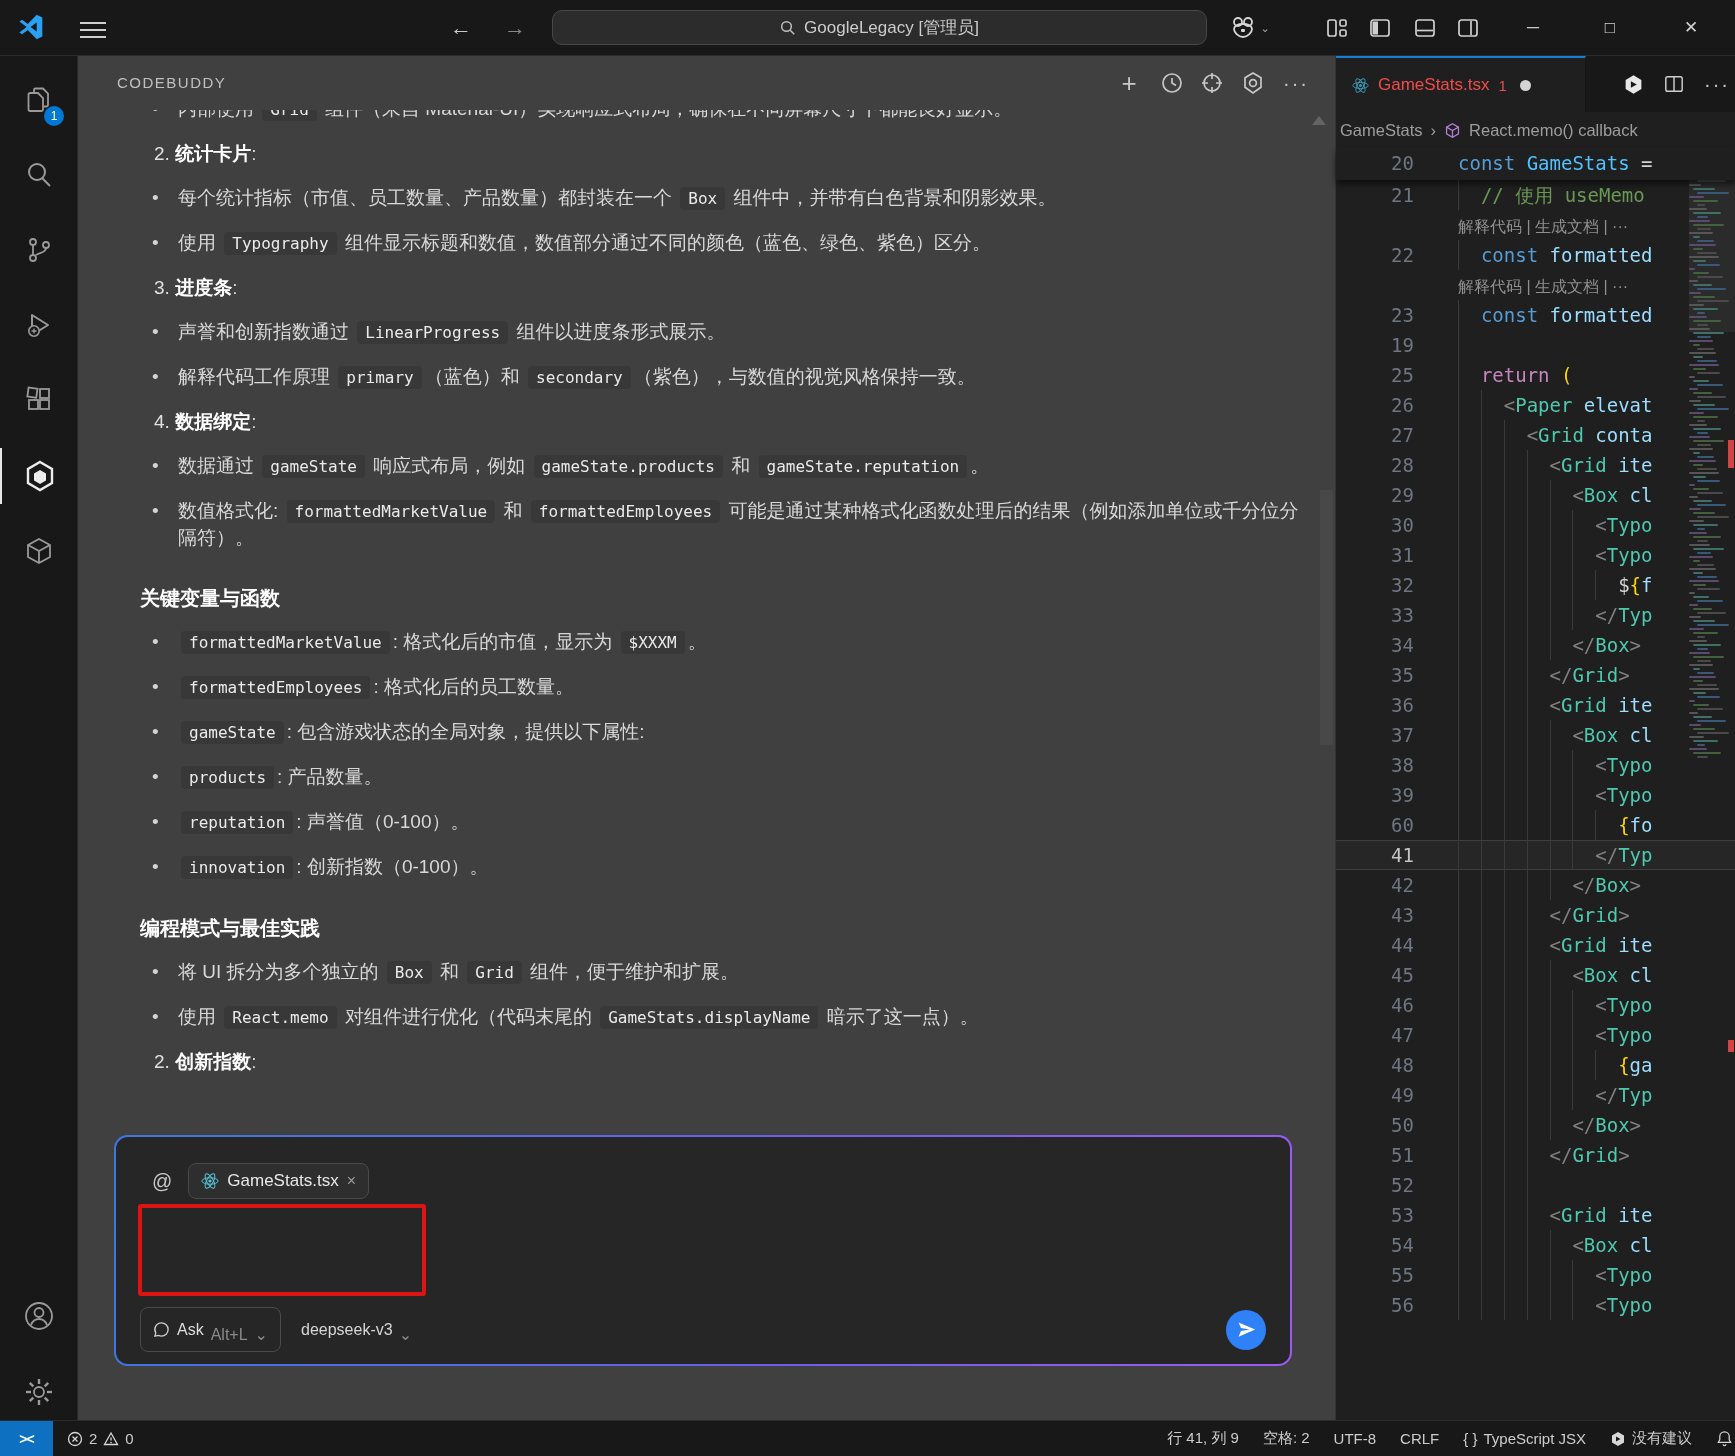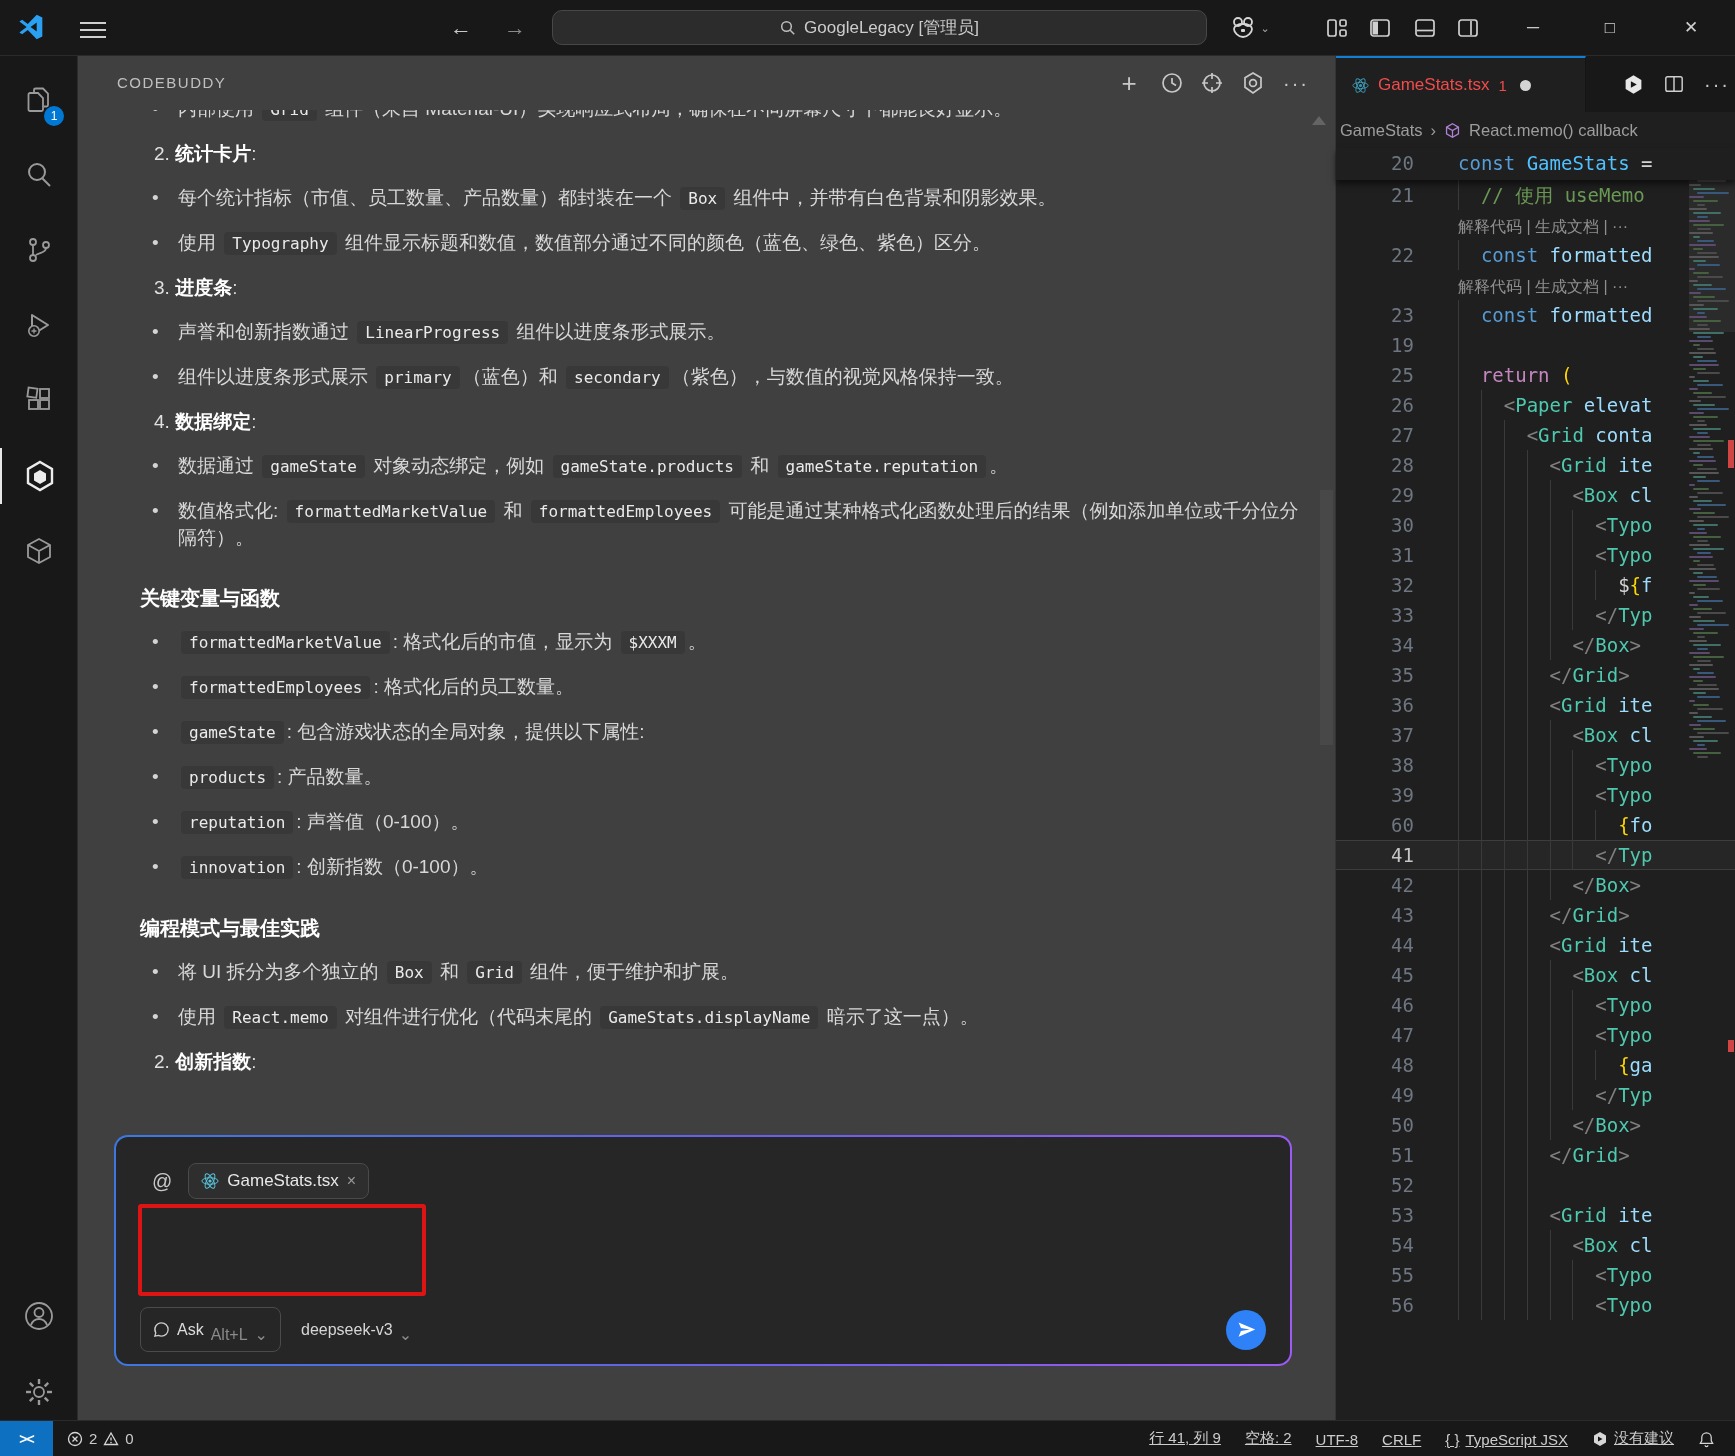--- a/index.html
+++ b/index.html
@@ -86,21 +86,21 @@
   .tk-w { color:#d4d4d4; } .tk-c { color:#6a9955; } .tk-v { color:#4fc1ff; }
   .minimap { position:absolute; right:8px; top:104px; width:38px; }
   .mbar { height:2px; margin-bottom:2px; border-radius:1px; }
   .mm-slider { position:absolute; right:0; top:104px; width:46px; height:172px; background:rgba(130,130,130,.12); }
   .ruler-err { position:absolute; right:1px; width:6px; background:rgba(241,76,76,.85); }
 
   
   .statusbar { position:absolute; left:0; top:1420px; width:1735px; height:36px; background:#181818; border-top:1px solid #2b2b2b; color:#cccccc; font-size:15px; display:flex; align-items:center; }
   .remote { width:53px; height:35px; background:#0e70c0; color:#ffffff; display:flex; align-items:center; justify-content:center; font-weight:bold; font-size:14px; letter-spacing:-1px; }
   .sb-left { display:flex; align-items:center; gap:6px; margin-left:14px; }
-  .sb-right { margin-left:auto; display:flex; align-items:flex-end; gap:24px; padding-right:20px;text-decoration:underline; }
+  .sb-right { margin-left:auto; display:flex; align-items:center; gap:24px; padding-right:2px; }
   .sb-item { display:flex; align-items:center; gap:6px; }
   svg { display:block; }
 </style>
 </head>
 <body>
 
 <div class="page">
 
   <div class="titlebar">
     <div class="tb-abs" style="left:16px; top:13px; width:28px; height:28px;">
@@ -257,23 +257,23 @@
     </div>
     <div class="ph-icon dots" style="left:1203px;">···</div>
 
     <div class="panel-content">
         <div class="blk bullet"><span class="blt">•</span><span class="seg-t">内部使用 </span><span class="seg-c">Grid</span><span class="seg-t"> 组件（来自 Material-UI）实现响应式布局，确保在不同屏幕尺寸下都能良好显示。</span></div>
         <div class="blk ordered"><span class="num">2. </span><span class="seg-b">统计卡片</span><span class="seg-t">:</span></div>
         <div class="blk bullet"><span class="blt">•</span><span class="seg-t">每个统计指标（市值、员工数量、产品数量）都封装在一个 </span><span class="seg-c">Box</span><span class="seg-t"> 组件中，并带有白色背景和阴影效果。</span></div>
         <div class="blk bullet"><span class="blt">•</span><span class="seg-t">使用 </span><span class="seg-c">Typography</span><span class="seg-t"> 组件显示标题和数值，数值部分通过不同的颜色（蓝色、绿色、紫色）区分。</span></div>
         <div class="blk ordered"><span class="num">3. </span><span class="seg-b">进度条</span><span class="seg-t">:</span></div>
         <div class="blk bullet"><span class="blt">•</span><span class="seg-t">声誉和创新指数通过 </span><span class="seg-c">LinearProgress</span><span class="seg-t"> 组件以进度条形式展示。</span></div>
-        <div class="blk bullet"><span class="blt">•</span><span class="seg-t">组件以进度条形式展示 </span><span class="seg-c">primary</span><span class="seg-t">（蓝色）和 </span><span class="seg-c">secondary</span><span class="seg-t">（紫色），与数值的视觉风格保持一致。</span></div>
+        <div class="blk bullet"><span class="blt">•</span><span class="seg-t">解释代码工作原理 </span><span class="seg-c">primary</span><span class="seg-t">（蓝色）和 </span><span class="seg-c">secondary</span><span class="seg-t">（紫色），与数值的视觉风格保持一致。</span></div>
         <div class="blk ordered"><span class="num">4. </span><span class="seg-b">数据绑定</span><span class="seg-t">:</span></div>
-        <div class="blk bullet"><span class="blt">•</span><span class="seg-t">数据通过 </span><span class="seg-c">gameState</span><span class="seg-t"> 对象动态绑定，例如 </span><span class="seg-c">gameState.products</span><span class="seg-t"> 和 </span><span class="seg-c">gameState.reputation</span><span class="seg-t">。</span></div>
+        <div class="blk bullet"><span class="blt">•</span><span class="seg-t">数据通过 </span><span class="seg-c">gameState</span><span class="seg-t"> 响应式布局，例如 </span><span class="seg-c">gameState.products</span><span class="seg-t"> 和 </span><span class="seg-c">gameState.reputation</span><span class="seg-t">。</span></div>
         <div class="blk bullet"><span class="blt">•</span><span class="seg-t">数值格式化: </span><span class="seg-c">formattedMarketValue</span><span class="seg-t"> 和 </span><span class="seg-c">formattedEmployees</span><span class="seg-t"> 可能是通过某种格式化函数处理后的结果（例如添加单位或千分位分隔符）。</span></div>
         <div class="blk heading"><span class="seg-b">关键变量与函数</span></div>
         <div class="blk bullet"><span class="blt">•</span><span class="seg-c">formattedMarketValue</span><span class="seg-t">: 格式化后的市值，显示为 </span><span class="seg-c">$XXXM</span><span class="seg-t">。</span></div>
         <div class="blk bullet"><span class="blt">•</span><span class="seg-c">formattedEmployees</span><span class="seg-t">: 格式化后的员工数量。</span></div>
         <div class="blk bullet"><span class="blt">•</span><span class="seg-c">gameState</span><span class="seg-t">: 包含游戏状态的全局对象，提供以下属性:</span></div>
         <div class="blk bullet"><span class="blt">•</span><span class="seg-c">products</span><span class="seg-t">: 产品数量。</span></div>
         <div class="blk bullet"><span class="blt">•</span><span class="seg-c">reputation</span><span class="seg-t">: 声誉值（0-100）。</span></div>
         <div class="blk bullet"><span class="blt">•</span><span class="seg-c">innovation</span><span class="seg-t">: 创新指数（0-100）。</span></div>
         <div class="blk heading"><span class="seg-b">编程模式与最佳实践</span></div>
         <div class="blk bullet"><span class="blt">•</span><span class="seg-t">将 UI 拆分为多个独立的 </span><span class="seg-c">Box</span><span class="seg-t"> 和 </span><span class="seg-c">Grid</span><span class="seg-t"> 组件，便于维护和扩展。</span></div>

